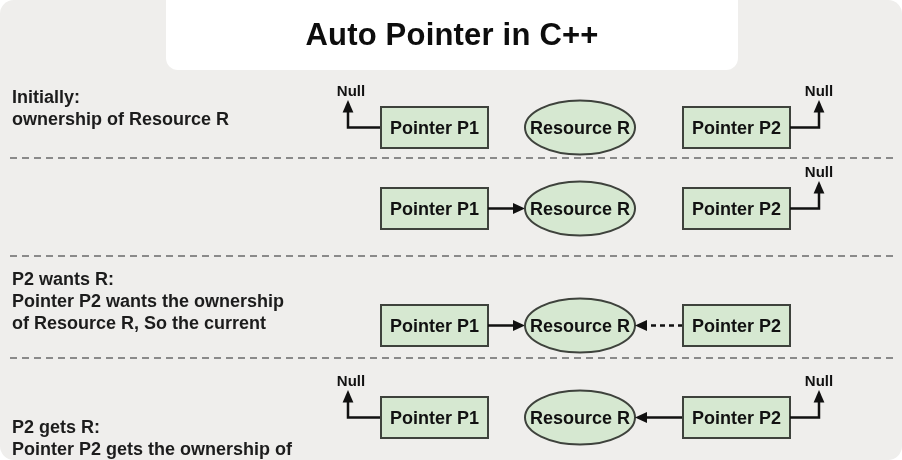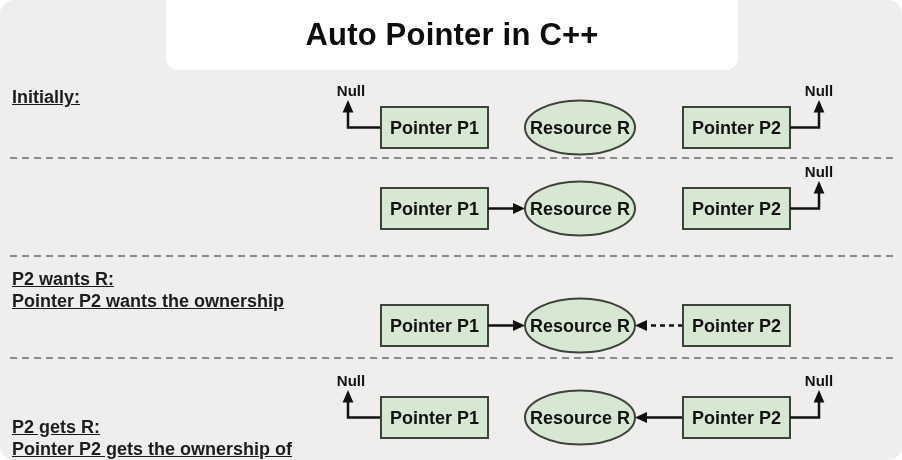--- a/index.html
+++ b/index.html
@@ -27,21 +27,21 @@
   .title-box h1{
     margin:12px;font-size:31px;font-weight:700;color:#0d0d0d;letter-spacing:0.2px;
   }
   .row{position:absolute;left:0;width:902px;}
   #row1{top:72px;height:85px;}
   #row2{top:159px;height:96px;}
   #row3{top:258px;height:99px;padding-left:22px;}
   #row4{top:360px;height:100px;}
   .caption{
     position:absolute;left:12px;
-    font-size:18px;font-weight:700;line-height:22px;color:var(--text);text-decoration:underline;
+    font-size:18px;font-weight:700;line-height:22px;color:var(--text);
   }
   #row1 .caption{top:14px;}
   #row2 .caption{top:8px;}
   #row3 .caption{top:10px;}
   #row4 .caption{top:16px;margin-top:40px;}
   .diagram{position:absolute;left:325px;width:575px;height:92px;}
   #row1 .diagram{top:7px;}
   #row2 .diagram{top:1px;}
   #row3 .diagram{top:19px;}
   #row4 .diagram{top:9px;}
@@ -67,20 +67,21 @@
 
 <div class="canvas">
 
   <div class="title-box">
     <h1>Auto Pointer in C++</h1>
   </div>
 
   <section class="row" id="row1">
     <div class="caption">
       <div>Initially:</div>
+      <div>ownership of Resource R</div>
     </div>
     <svg class="diagram" viewBox="0 0 575 92">
       <g>
         <text class="null-text" x="26" y="17">Null</text>
         <polyline class="wire" points="56,48.5 23,48.5 23,33"></polyline>
         <path class="head" d="M23,21 L17.6,33.5 L28.4,33.5 Z"></path>
       </g>
       <g>
         <rect class="node" x="56" y="28" width="107" height="41"></rect>
         <text x="109.5" y="55">Pointer P1</text>
@@ -126,20 +127,21 @@
         <path class="head" d="M494,21 L488.6,33.5 L499.4,33.5 Z"></path>
       </g>
     </svg>
   </section>
   <div class="divider d2"></div>
 
   <section class="row" id="row3">
     <div class="caption">
       <div>P2 wants R:</div>
       <div>Pointer P2 wants the ownership</div>
+      <div>of Resource R, So the current</div>
     </div>
     <svg class="diagram" viewBox="0 0 575 92">
       <g>
         <rect class="node" x="56" y="28" width="107" height="41"></rect>
         <text x="109.5" y="55">Pointer P1</text>
       </g>
       <g>
         <line class="wire" x1="163" y1="48.5" x2="189" y2="48.5"></line>
         <path class="head" d="M200,48.5 L188,43.1 L188,53.9 Z"></path>
       </g>

